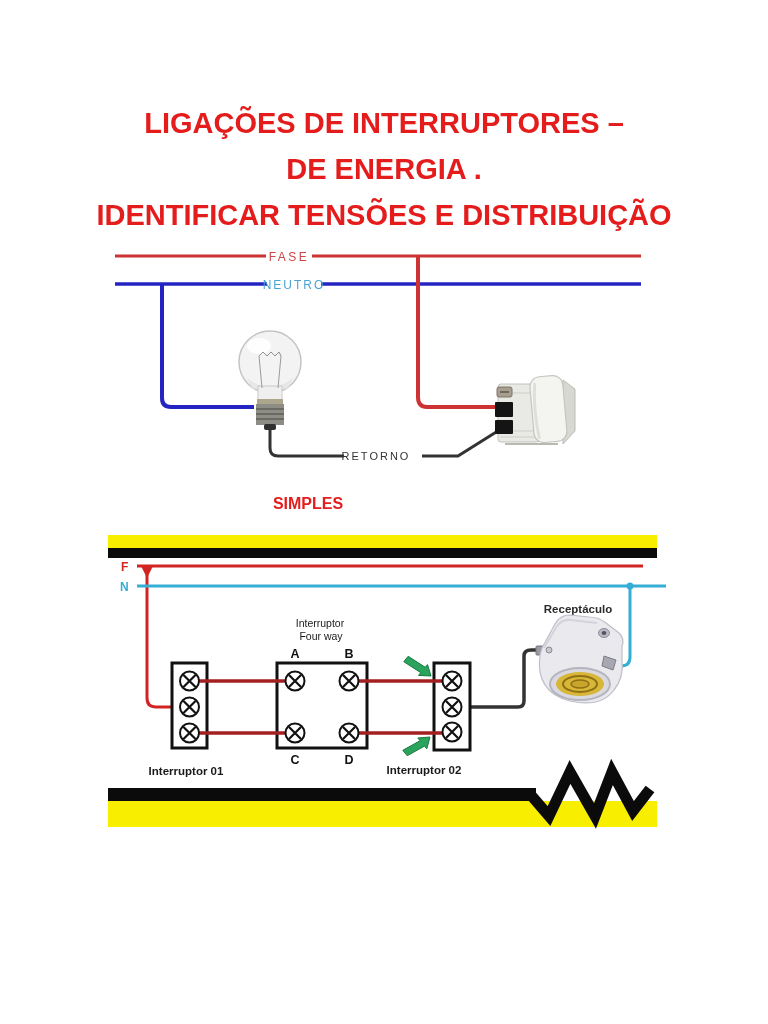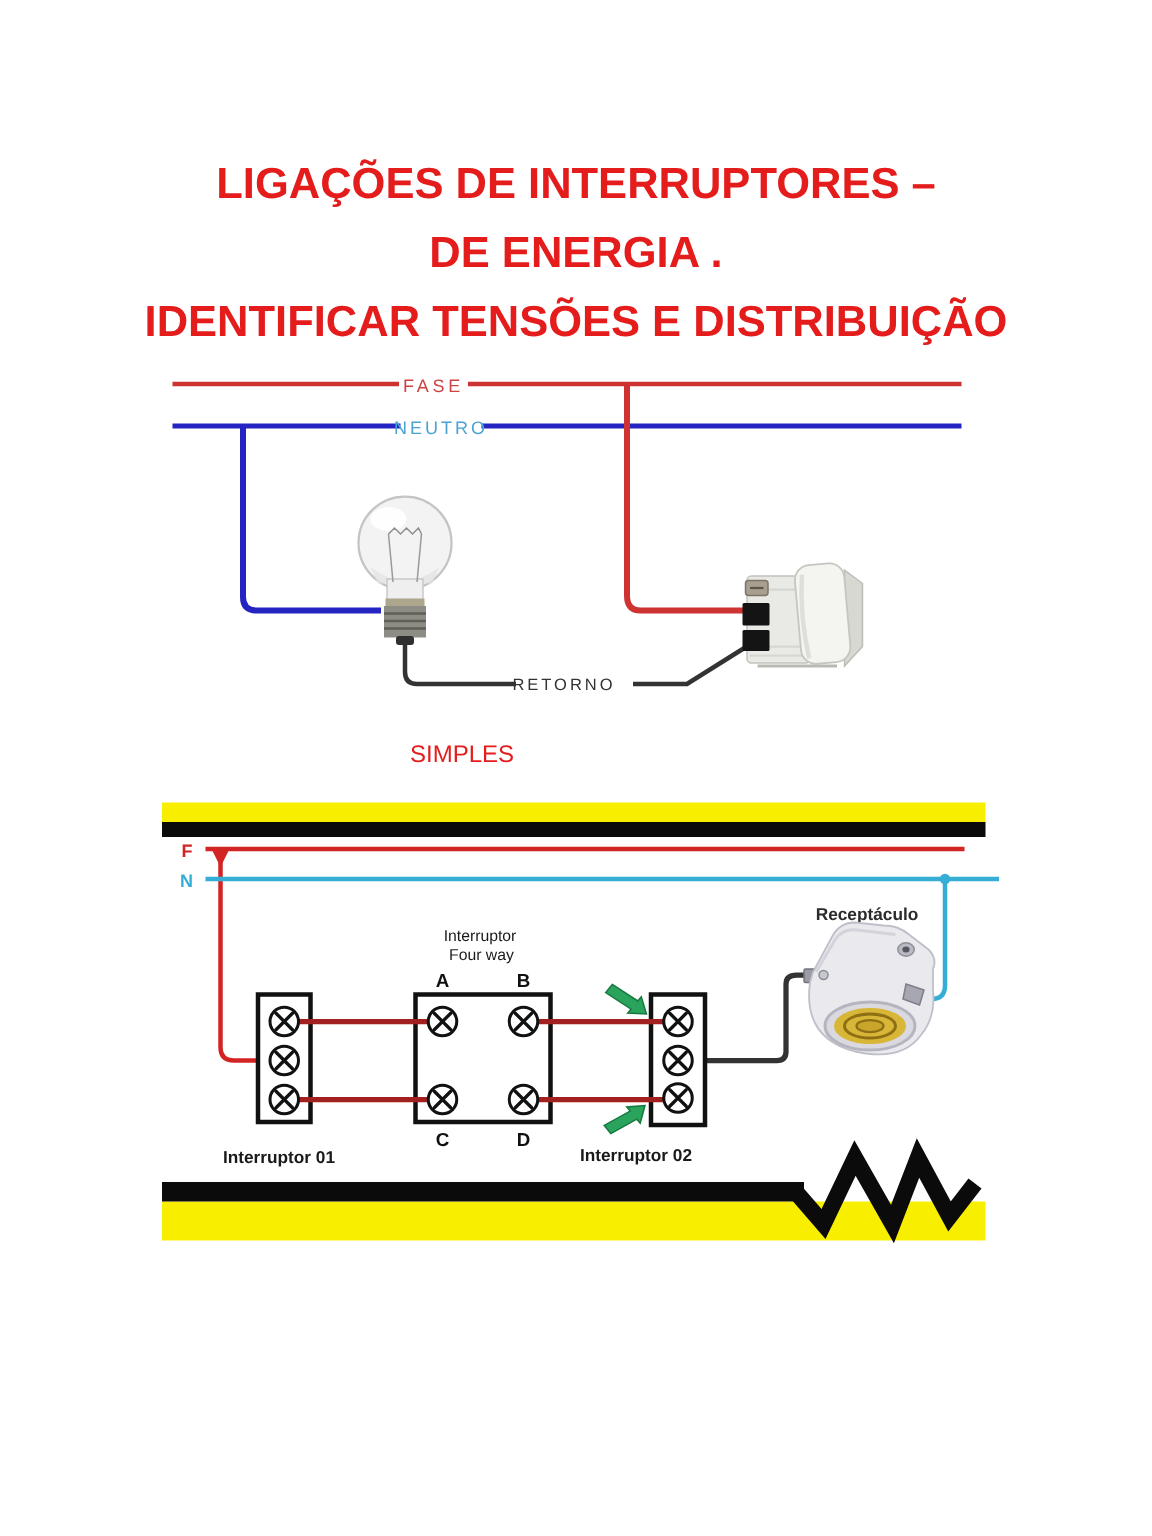--- a/index.html
+++ b/index.html
@@ -1,21 +1,21 @@
 <!DOCTYPE html>
 <html style="--title-red: #e41c1c; --fase-red: #cd3333; --fase-text: #cd4444; --neutro-blue: #2424c2; --neutro-text: #4aa3d4; --wire-black: #333333; --phase2-red: #d32424; --neutral2-cyan: #35aed6; --dark-red-wire: #a32020; --arrow-green: #2aa45c; --stripe-yellow: #f8ef00; --stripe-black: #0b0b0b;"><head>
 <meta charset="utf-8">
 <style>
   html,body { margin:0; padding:0; background:#fff; }
   .page { position:relative; width:768px; height:1024px; background:#fff; overflow:hidden;
           font-family:"Liberation Sans", sans-serif; }
   .title { position:absolute; top:84px; left:0; width:768px; text-align:center;
            font-weight:bold; font-size:29px; line-height:46px; color:var(--title-red);margin-top:16px; }
   .caption { position:absolute; top:495px; left:0; width:616px; text-align:center;
-             font-weight:normal; font-size:16px; color:var(--title-red); }
+             font-weight:bold; font-size:16px; color:var(--title-red); }
   svg { position:absolute; left:0; }
   svg text { font-family:"Liberation Sans","DejaVu Sans",sans-serif; }
 
   .st-fase   { stroke:var(--fase-red);     stroke-width:3;   fill:none; }
   .st-neutro { stroke:var(--neutro-blue);  stroke-width:3.4; fill:none; }
   .st-black  { stroke:var(--wire-black);   stroke-width:3;   fill:none; }
   .st-phase2 { stroke:var(--phase2-red);   stroke-width:3;   fill:none; }
   .st-cyan   { stroke:var(--neutral2-cyan);stroke-width:3;   fill:none; }
   .st-darkred{ stroke:var(--dark-red-wire);stroke-width:3.5; fill:none; }
   .w4 { stroke-width:4; }

